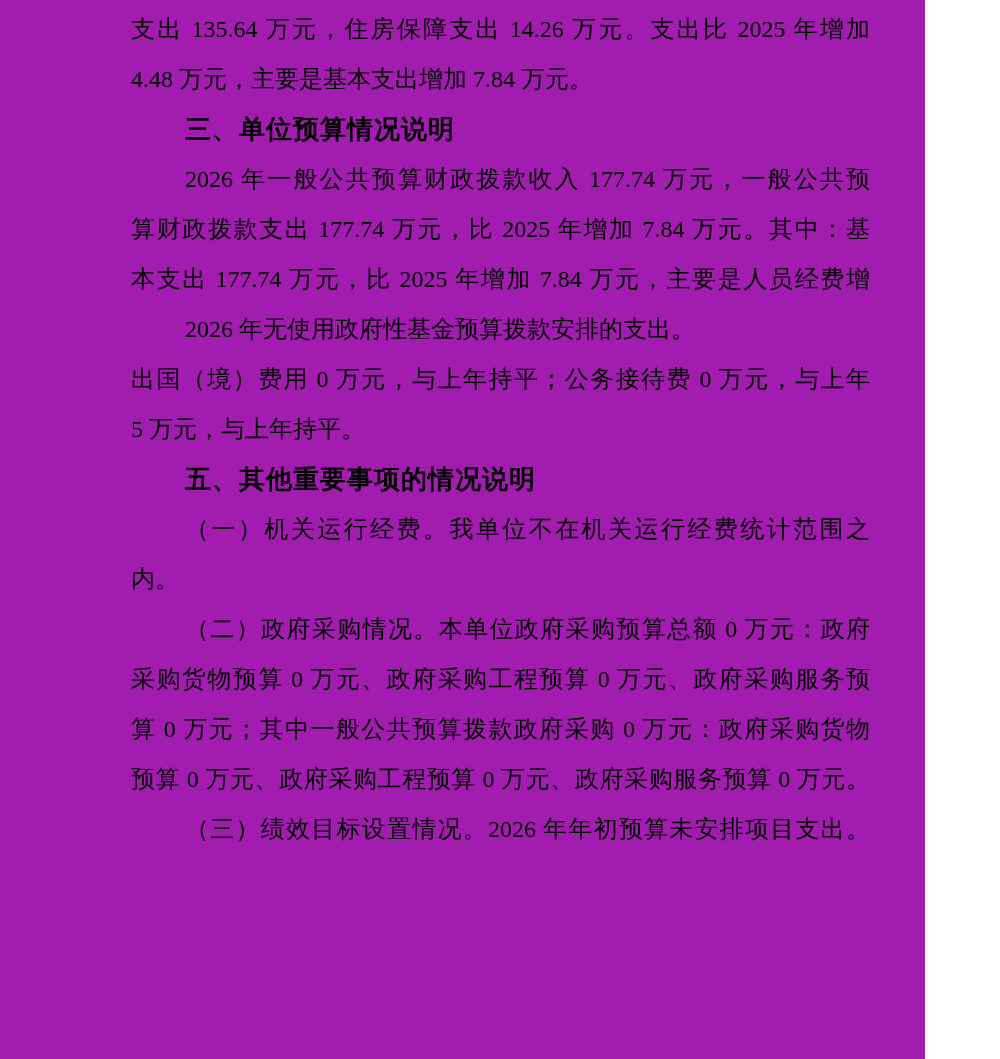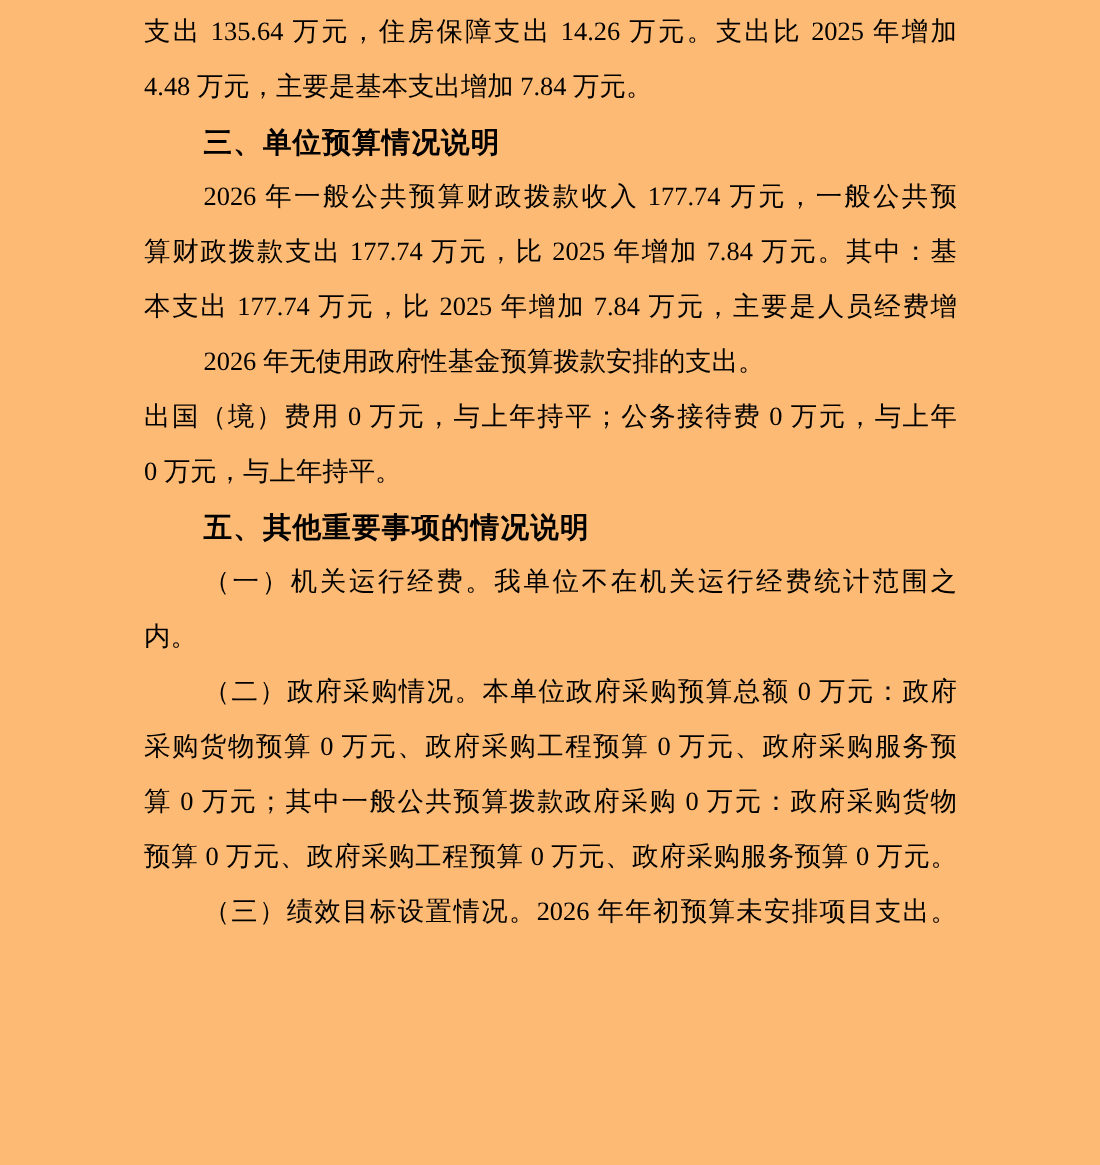--- a/index.html
+++ b/index.html
@@ -2,23 +2,23 @@
 <html lang="zh"><head>
 <meta charset="utf-8">
 <style>
   html, body {
     margin: 0;
     padding: 0;
     background: #ffffff;
   }
   .page {
     position: relative;
-    width: 1000px;
+    width: 925px;
     height: 1059px;
-    background: #fdba74;
+    background: #a21caf;
     overflow: hidden;
   }
   .text-block {
     position: absolute;
     top: 4px;
     left: 131px;
     width: 739px;
   }
   .line {
     font-family: "Liberation Serif", "DejaVu Serif", serif;
@@ -58,21 +58,21 @@
     <div class="line heading indent">三、单位预算情况说明</div>
 
     <div class="line indent">2026 年一般公共预算财政拨款收入 177.74 万元，一般公共预</div>
     <div class="line">算财政拨款支出 177.74 万元，比 2025 年增加 7.84 万元。其中：基</div>
     <div class="line">本支出 177.74 万元，比 2025 年增加 7.84 万元，主要是人员经费增</div>
 
     <div class="line indent last">2026 年无使用政府性基金预算拨款安排的支出。</div>
 
 
     <div class="line">出国（境）费用 0 万元，与上年持平；公务接待费 0 万元，与上年</div>
-    <div class="line last">0 万元，与上年持平。</div>
+    <div class="line last">5 万元，与上年持平。</div>
 
     <div class="line heading indent">五、其他重要事项的情况说明</div>
 
     <div class="line indent">（一）机关运行经费。我单位不在机关运行经费统计范围之</div>
     <div class="line last">内。</div>
 
     <div class="line indent">（二）政府采购情况。本单位政府采购预算总额 0 万元：政府</div>
     <div class="line">采购货物预算 0 万元、政府采购工程预算 0 万元、政府采购服务预</div>
     <div class="line">算 0 万元；其中一般公共预算拨款政府采购 0 万元：政府采购货物</div>
     <div class="line">预算 0 万元、政府采购工程预算 0 万元、政府采购服务预算 0 万元。</div>

